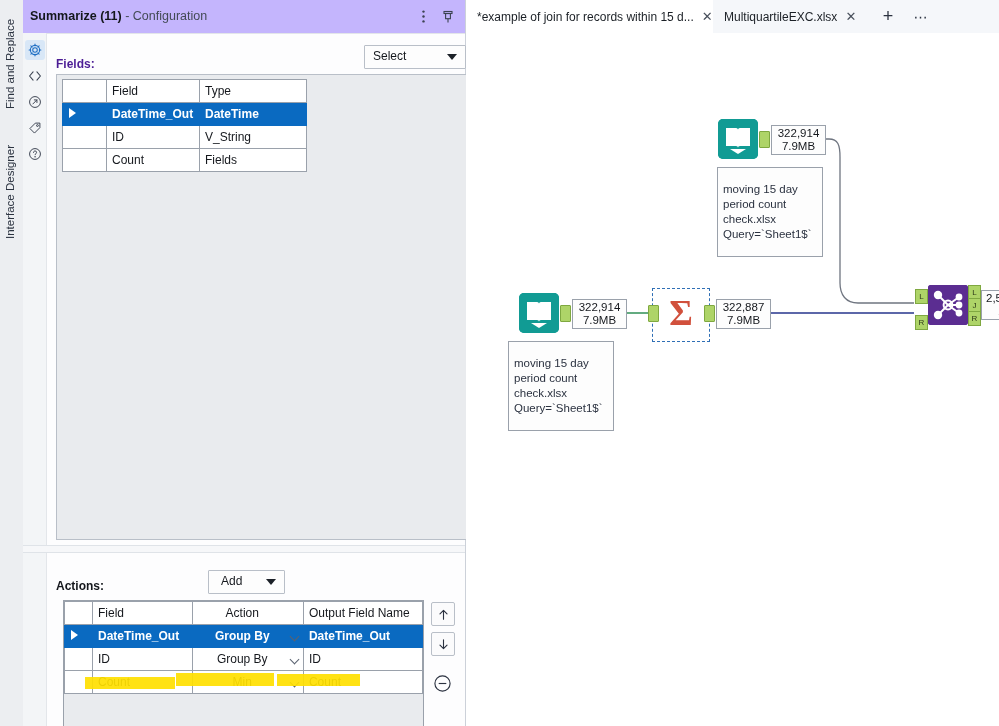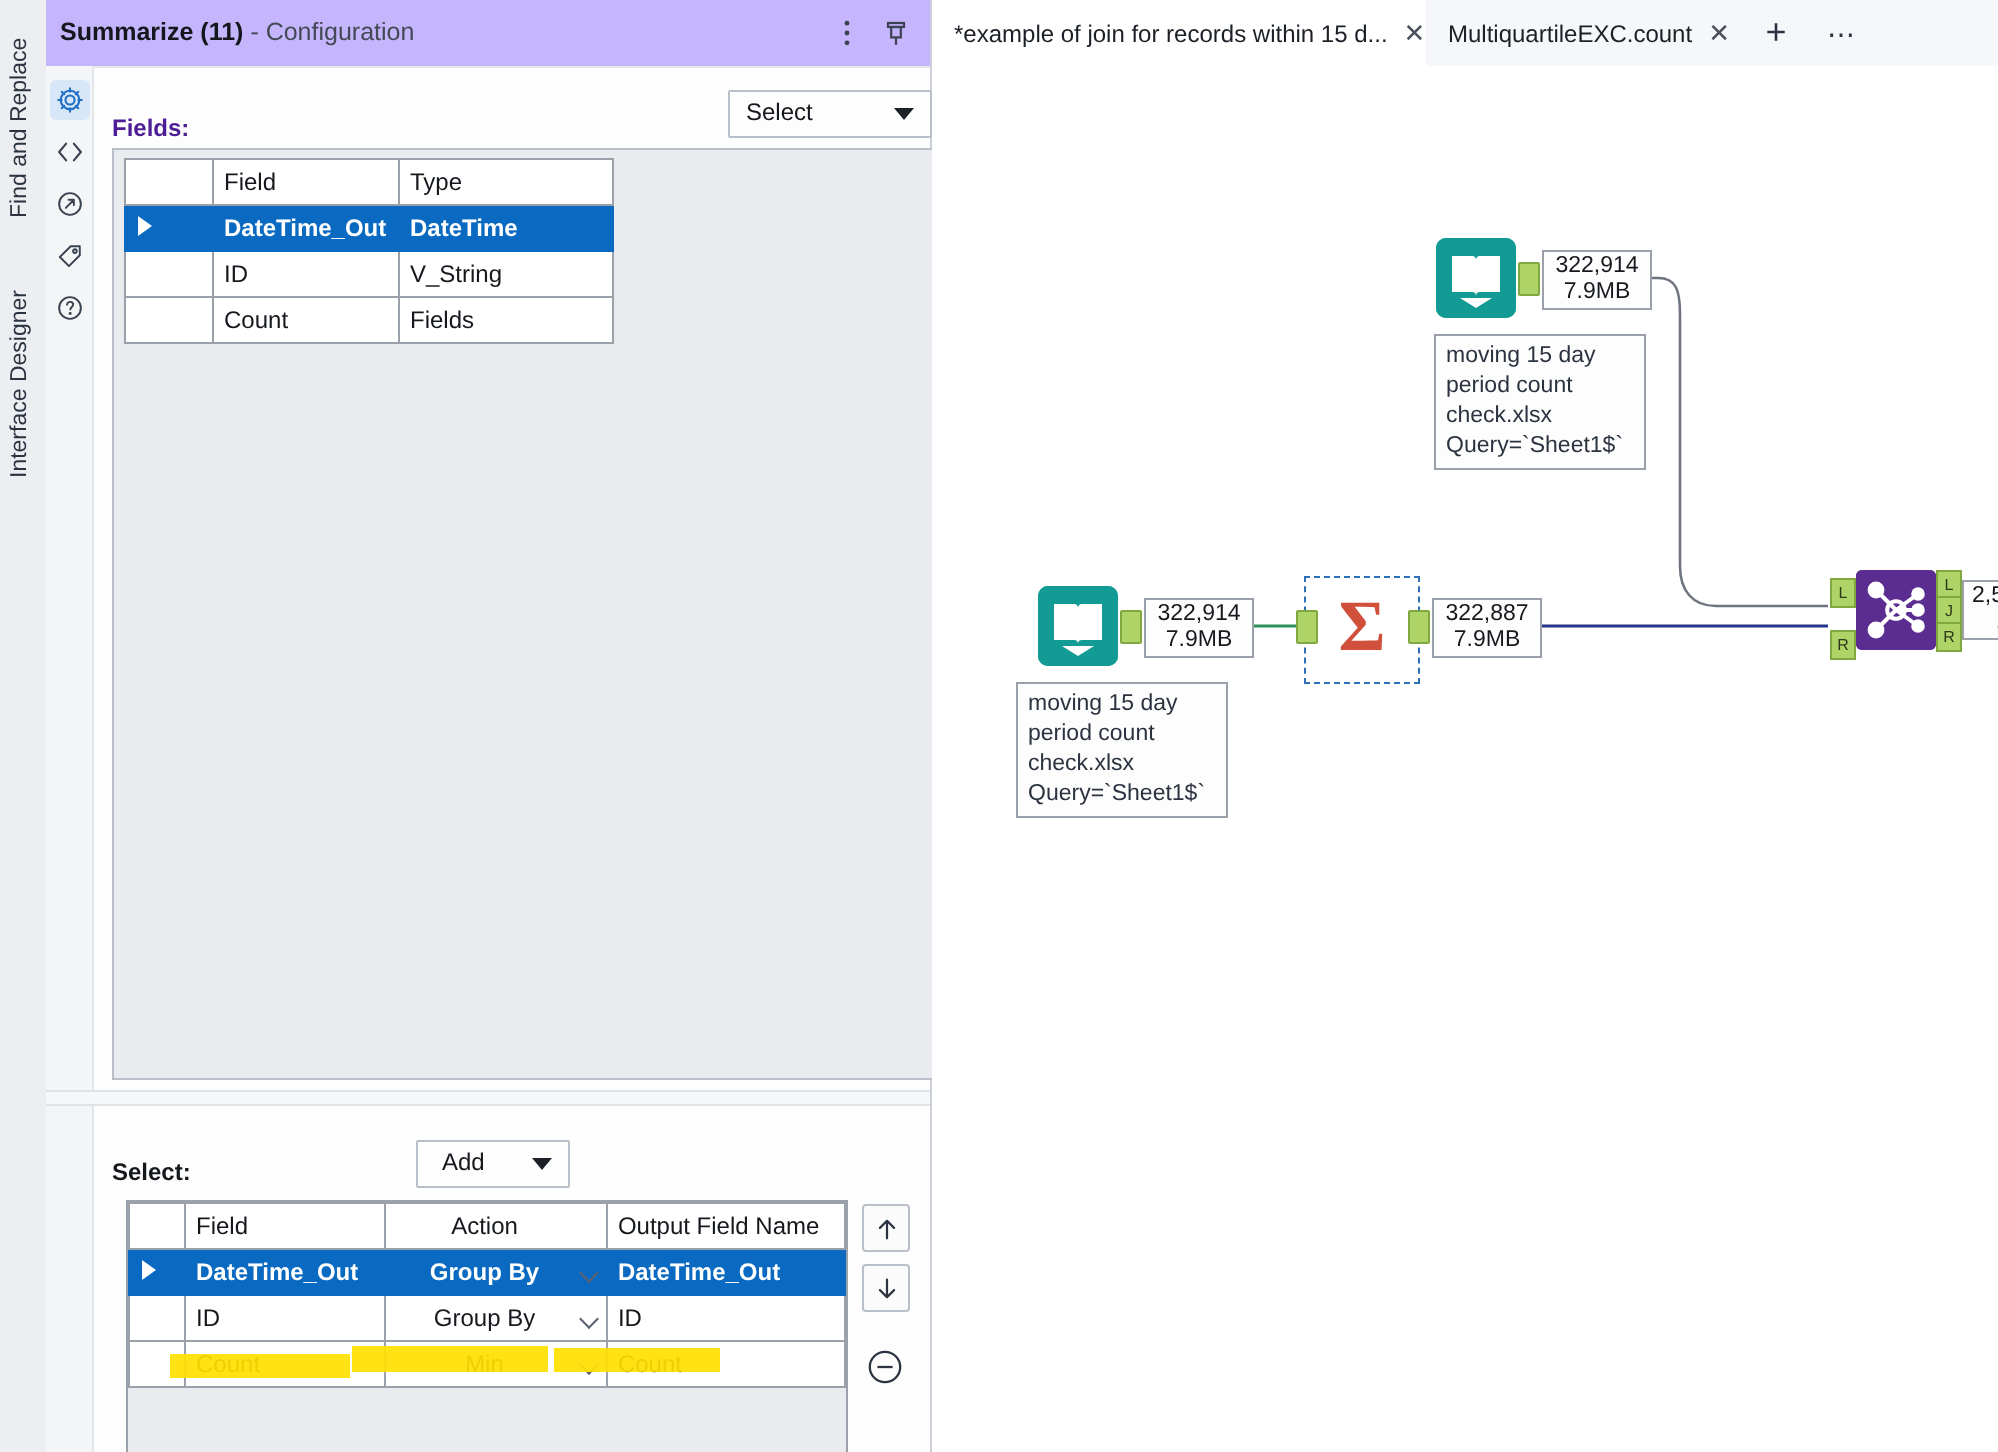--- a/index.html
+++ b/index.html
@@ -176,21 +176,21 @@
     position:absolute;width:11px;height:13px;background:#aed468;border:1px solid #7fa840;
     font-size:8px;line-height:13px;text-align:center;color:#2e3a1a;
   }
   .rcount{
     position:absolute;background:#fdfdfd;border:1px solid #9aa1ab;
     padding:1px 4px;font-size:11.5px;line-height:13px;color:#15181d;
     text-align:center;white-space:nowrap;
   }
   .annot{
     position:absolute;background:#fdfdfd;border:1px solid #9aa1ab;
-    font-size:11.5px;line-height:15px;color:#2b3240;padding:3px 5px;white-space:pre;
+    font-size:11.5px;line-height:15px;color:#2b3240;padding:14px 5px;white-space:pre;
   }
   .seldash{
     position:absolute;border:1px dashed #2f6fb5;
   }
   svg.links{position:absolute;left:0;top:0;width:533px;height:693px;pointer-events:none;}
   .joinbox{position:absolute;width:40px;height:40px;background:#5b2d91;border-radius:3px;}
 </style>
 </head>
 <body>
 
@@ -292,21 +292,21 @@
       </tbody>
         </table>
     </div>
 
   </div>
 
   <div class="splitter"></div>
 
   <div style="position:absolute;left:0;top:0;width:465px;height:726px;pointer-events:none;">
     <div style="pointer-events:auto;">
-      <div class="actions-lbl">Select:</div>
+      <div class="actions-lbl">Actions:</div>
 
       <div class="add-dd">
         <div class="lab">Add</div>
         <div class="caret"></div>
       </div>
 
       <div class="actions-box">
         <table class="grid actions-table">
           <tbody>
               <tr>
@@ -361,21 +361,21 @@
   </div>
 
   <div class="canvas-wrap">
 
     <div class="tabbar">
       <div class="tab active" style="left:0;width:247px;">
         <span class="tlabel">*example of join for records within 15 d...</span>
         <span class="tclose">✕</span>
       </div>
       <div class="tab inactive" style="left:247px;width:158px;">
-        <span class="tlabel">MultiquartileEXC.count</span>
+        <span class="tlabel">MultiquartileEXC.xlsx</span>
         <span class="tclose">✕</span>
       </div>
       <div class="tab-plus">+</div>
       <div class="tab-more">⋯</div>
     </div>
 
     <div class="canvas">
 
       <svg class="links">
 

